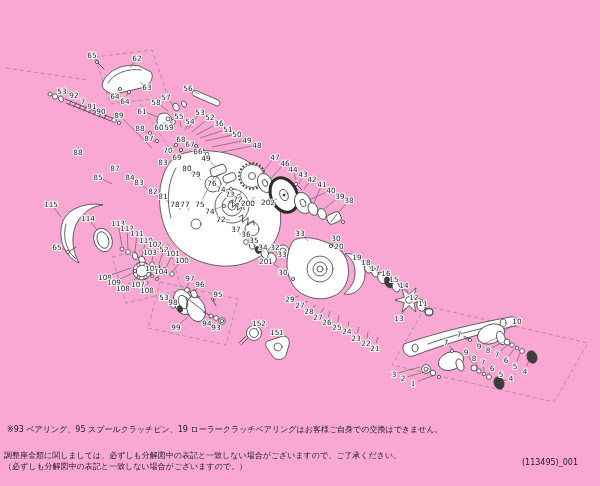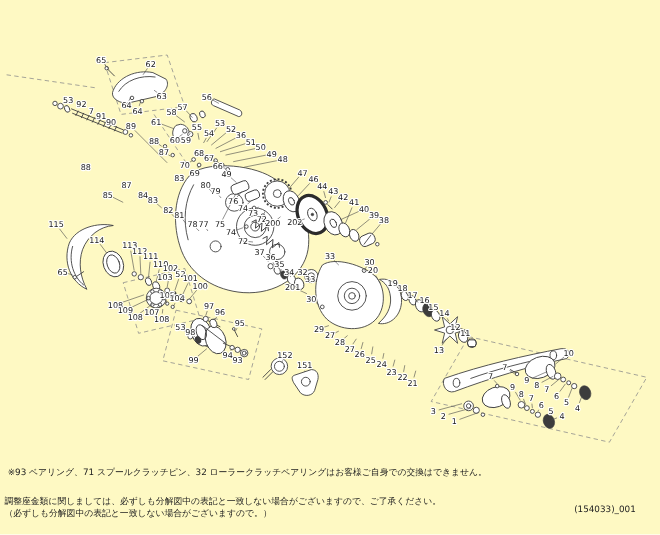--- a/index.html
+++ b/index.html
@@ -1,16 +1,16 @@
 <!DOCTYPE html>
 <html><head>
 <meta charset="utf-8">
 <style>
   html,body{margin:0;padding:0;background:#fff;}
-  .page{position:relative;width:600px;height:486px;background:#fef9c3;overflow:hidden;
+  .page{position:relative;width:600px;height:486px;background:#f9a8d4;overflow:hidden;
         font-family:"DejaVu Sans","Liberation Sans",sans-serif;}
   svg{position:absolute;left:0;top:0;}
   svg text{font-family:"DejaVu Sans",sans-serif;font-size:7.3px;fill:#1b1b1b;text-anchor:middle;
            stroke:#fff;stroke-width:2px;paint-order:stroke;stroke-linejoin:round;}
   [data-name="leader-lines"] line{stroke:#4a4a4a;stroke-width:.55;}
   .ln{fill:none;stroke:#3c3c3c;stroke-width:.8;stroke-linecap:round;stroke-linejoin:round}
   .fw{fill:#fff;stroke:#3c3c3c;stroke-width:.8}
   .dk{fill:#3c3c3c;stroke:#3c3c3c;stroke-width:.5}
   .dsh{fill:none;stroke:#8a8a8a;stroke-width:.7;stroke-dasharray:4 3}
   .teeth{fill:none;stroke:#3c3c3c;stroke-width:1.7;stroke-dasharray:1.8 1.8}
@@ -506,19 +506,19 @@
         <text x="511" y="380.6" data-name="part-number-label">4</text>
         <text x="459" y="336.6" data-name="part-number-label">7</text>
         <text x="446" y="344.6" data-name="part-number-label">7</text>
         <text x="394" y="376.6" data-name="part-number-label">3</text>
         <text x="403" y="380.6" data-name="part-number-label">2</text>
         <text x="413" y="385.6" data-name="part-number-label">1</text>
       </g>
   </svg>
 
   <div class="footer" data-name="footer-notes">
-    <div class="fnote n1" data-name="footer-note-1">※93 ベアリング、71 スプールクラッチピン、32 ローラークラッチベアリングはお客様ご自身での交換はできません。</div>
+    <div class="fnote n1" data-name="footer-note-1">※93 ベアリング、95 スプールクラッチピン、19 ローラークラッチベアリングはお客様ご自身での交換はできません。</div>
     <div class="fnote n3" data-name="footer-note-3">調整座金類に関しましては、必ずしも分解図中の表記と一致しない場合がございますので、ご了承ください。</div>
     <div class="fnote n4" data-name="footer-note-4">（必ずしも分解図中の表記と一致しない場合がございますので。）</div>
-    <div class="doccode" data-name="document-code">(154033)_001</div>
+    <div class="doccode" data-name="document-code">(113495)_001</div>
   </div>
 
 </div>
 
 </body></html>

